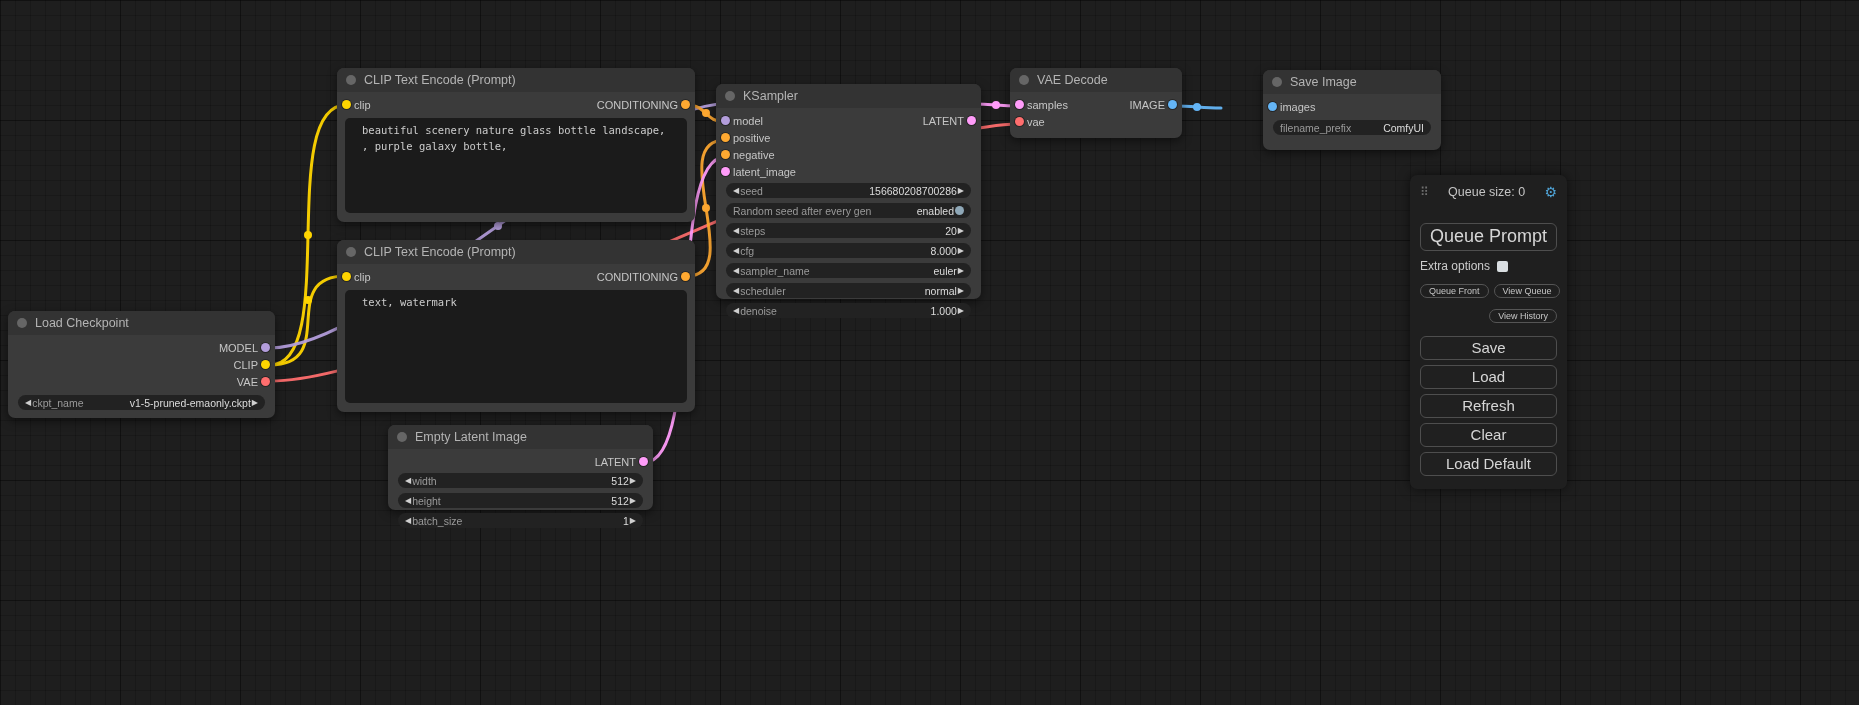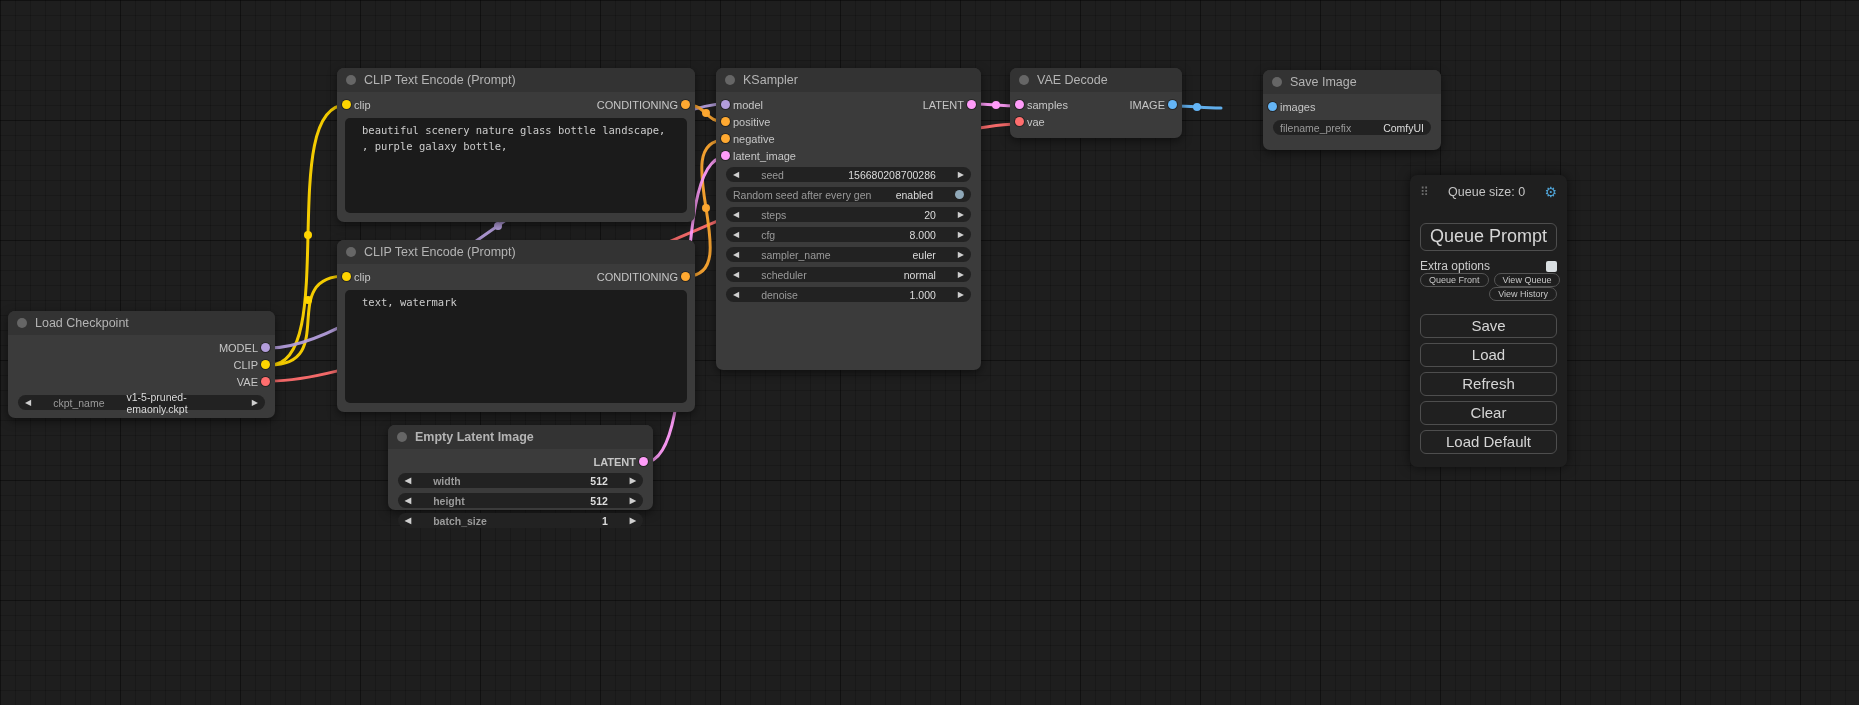--- a/index.html
+++ b/index.html
@@ -30,21 +30,21 @@
     color:#b4b4b4; font-size:12.5px;
   }
   .title-dot { width:10px; height:10px; border-radius:50%; background:#666; flex:none; }
   .node-body { padding-top:4px; }
   .slots-row { display:flex; justify-content:space-between; align-items:center; height:17px; padding:0 5px; }
   .slot { display:flex; align-items:center; gap:3px; font-size:11px; color:#c6c6c6; }
   .slot.out { margin-left:auto; }
   .slot-dot { width:9px; height:9px; border-radius:50%; flex:none; box-shadow:0 0 0 1px rgba(0,0,0,0.35); }
   .widget {
     height:15px; background:#222222; border-radius:8px;
-    margin:5px 10px 0; display:flex; align-items:center; gap:22px;
+    margin:5px 10px 0; display:flex; align-items:center; gap:1px;
     padding:0 7px; font-size:10.5px; color:#9a9a9a; cursor:pointer;
   }
   .widget.first { margin-top:3px; }
   .wvalue { margin-left:auto; color:#dcdcdc; }
   .arrow { color:#cfcfcf; font-size:8px; line-height:1; }
   .toggle-dot { width:9px; height:9px; border-radius:50%; flex:none; }
   .prompt {
     position:absolute; left:8px; right:8px; top:50px; bottom:9px;
     background:#1b1b1b; border-radius:5px; padding:5px 17px;
     font-family:"DejaVu Sans Mono", monospace; font-size:10.5px;
@@ -59,23 +59,23 @@
   .menu-header { display:flex; align-items:center; height:20px; color:#c4c4c4; font-size:12.5px; }
   .drag-handle { color:#6f6f6f; font-size:12px; cursor:grab; }
   .queue-size { flex:1; text-align:center; }
   .gear { font-size:14px; cursor:pointer; }
   .btn {
     display:block; width:100%; background:#202020; border:1px solid #4e4e4e;
     border-radius:6px; color:#d6d6d6; font-size:15px; text-align:center;
     padding:2px 0 3px; margin-top:5px; font-family:inherit; cursor:pointer;
   }
   .btn.big { font-size:18px; margin-top:21px; }
-  .extra-row { display:flex; align-items:center; justify-content:space-between; gap:7px; margin-top:8px; color:#cccccc; font-size:12px; }
+  .extra-row { display:flex; align-items:center; justify-content:flex-start; gap:7px; margin-top:8px; color:#cccccc; font-size:12px; }
   .checkbox { width:11px; height:11px; background:#d9dee1; border-radius:2px; cursor:pointer; }
-  .pill-row { display:flex; justify-content:space-between; gap:5px; margin-top:0; }
+  .pill-row { display:flex; justify-content:space-between; gap:5px; margin-top:11px; }
   .pill-row.center { justify-content:flex-end; }
   .small-btn {
     background:#1f1f1f; border:1px solid #555; border-radius:9px;
     color:#c6c6c6; font-size:9px; padding:1px 8px; font-family:inherit; cursor:pointer; white-space:nowrap;
   }
   .gap { height:8px; }
 </style>
 </head>
 <body>
 
@@ -165,21 +165,21 @@
         </div>
       <div class="slot out">
           <span>CONDITIONING</span>
           <span class="slot-dot" style="background-color: rgb(255, 169, 49);"></span>
         </div>
     </div>
     <div class="prompt">text, watermark</div>
   </div>
 </div>
 
-<div class="node" style="left:388px; top:425px; width:265px; height:85px;font-weight:bold;">
+<div class="node" style="left:388px; top:425px; width:265px; height:85px;">
   <div class="node-title">
     <span class="title-dot"></span>
     <span>Empty Latent Image</span>
   </div>
   <div class="node-body">
     <div class="slots-row">
         <div class="slot out">
           <span>LATENT</span>
           <span class="slot-dot" style="background-color: rgb(255, 156, 249);"></span>
         </div>
@@ -198,21 +198,21 @@
     </div>
     <div class="widget">
       <span class="arrow">◀</span>
       <span>batch_size</span>
       <span class="wvalue">1</span>
       <span class="arrow">▶</span>
     </div>
   </div>
 </div>
 
-<div class="node" style="left:716px; top:68px; width:265px; height:302px;">
+<div class="node" style="left:716px; top:84px; width:265px; height:215px;">
   <div class="node-title">
     <span class="title-dot"></span>
     <span>KSampler</span>
   </div>
   <div class="node-body">
     <div class="slots-row">
       <div class="slot">
           <span class="slot-dot" style="background-color: rgb(179, 157, 219);"></span>
           <span>model</span>
         </div>

